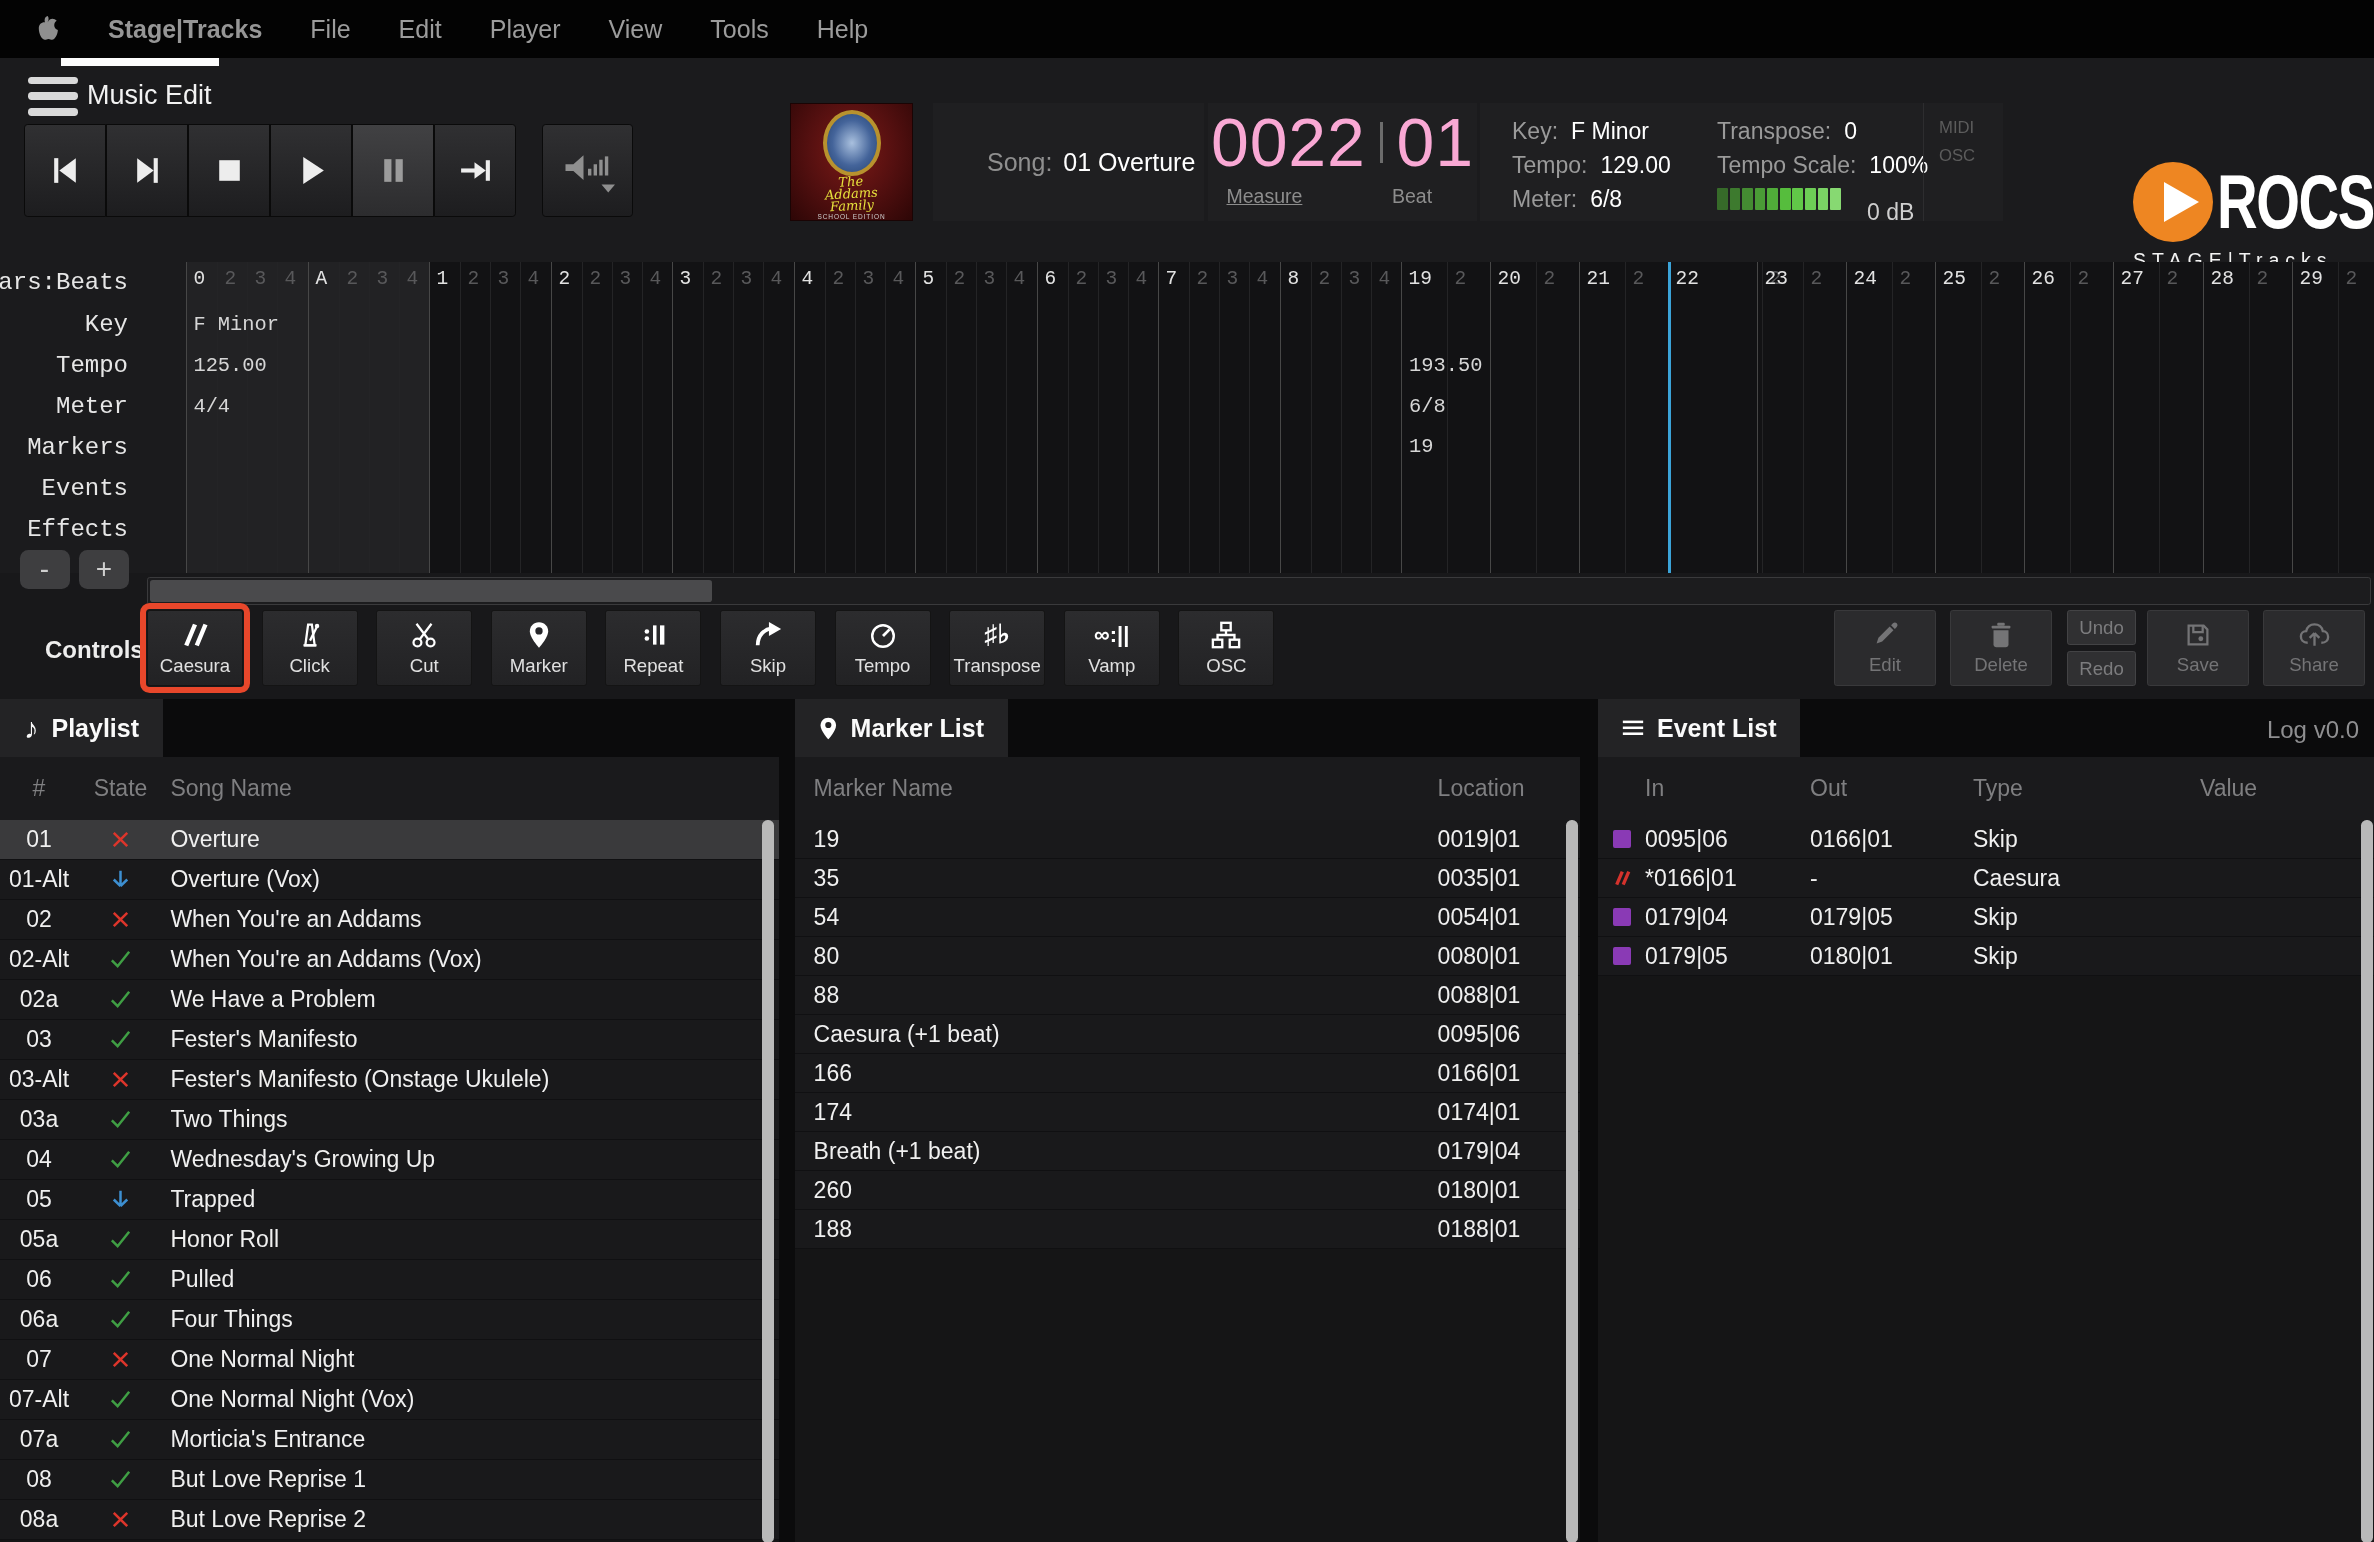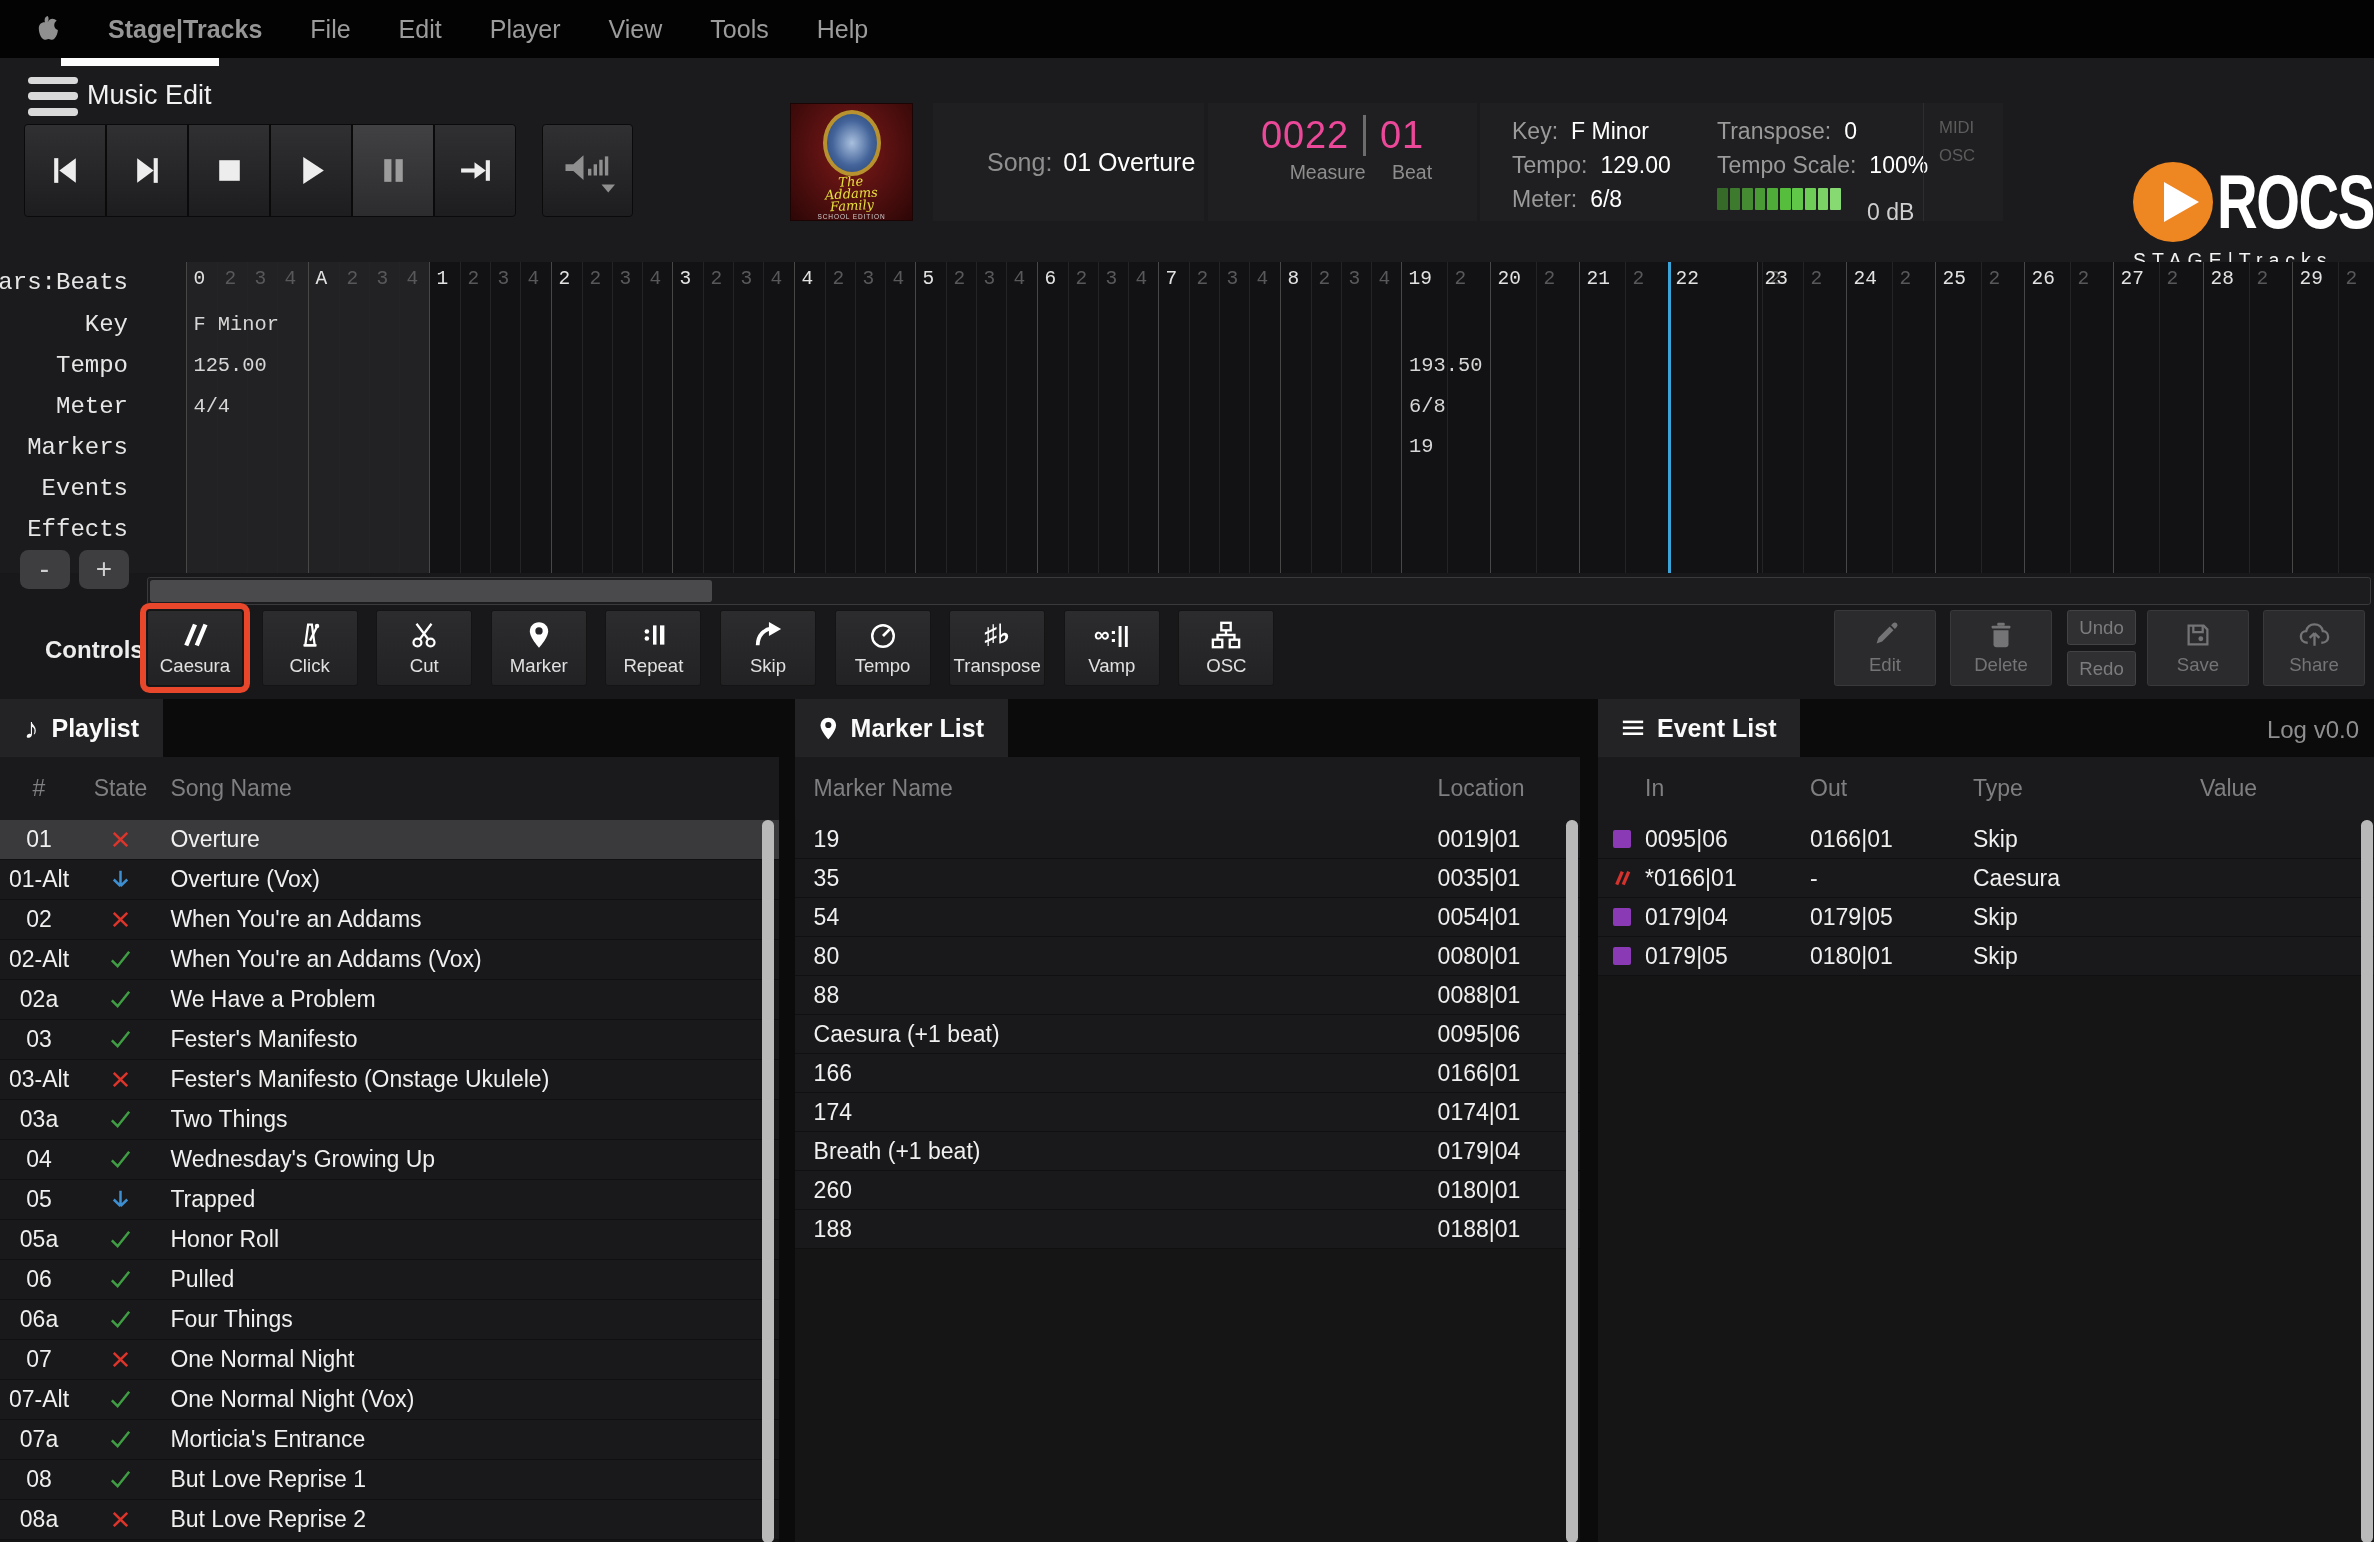--- a/index.html
+++ b/index.html
@@ -25,24 +25,24 @@
   
   .ipanel{position:absolute;top:45px;height:118px;background:#1f1f21;}
   .album{left:790px;width:123px;background:radial-gradient(ellipse at 50% 40%, #7c1a16 0%, #551010 50%, #2d0606 100%);border:0.9px solid #1a0404;display:flex;flex-direction:column;align-items:center;overflow:hidden;box-sizing:border-box;}
   .album .frame{margin-top:5.6px;width:50px;height:58px;border:4.6px solid #b8922e;border-radius:50%;background:radial-gradient(#a9c0de 0%,#44649a 55%,#22406e 100%);flex:none;}
   .album .script{color:#e6e13c;font-style:italic;font-size:13px;line-height:12px;font-family:"DejaVu Serif",serif;transform:rotate(-3deg);text-align:center;}
   .album .edition{color:#cfcfcf;font-size:6.5px;letter-spacing:0.9px;margin-top:1.9px;}
   .song-panel{left:933px;width:271px;display:flex;align-items:center;padding-left:54px;box-sizing:border-box;font-size:25px;}
   .song-panel .lab{color:#8f8f8f;margin-right:11px;}
   .song-panel .val{color:#fff;}
   .measure-panel{left:1208px;width:269px;}
-  .measure-digits{display:flex;align-items:center;justify-content:center;margin-top:11px;font-size:38px;color:#ec4899;letter-spacing:0.9px;}
+  .measure-digits{display:flex;align-items:center;justify-content:center;font-size:68px;color:#f9a8d4;letter-spacing:0.9px;}
   .measure-digits .sep{width:2.8px;height:41px;background:#6c6c6c;margin:0 14px;}
   .digit-labels{display:flex;justify-content:center;margin-top:3.7px;font-size:19.5px;color:#8d8d8d;}
-  .digit-labels span:first-child{width:139px;text-align:right;}
+  .digit-labels span:first-child{width:139px;text-align:left;text-decoration:underline;}
   .digit-labels span:last-child{width:93px;text-align:center;}
   .info-panel{left:1480px;width:523px;font-size:23px;}
   .info-col1{position:absolute;left:32px;top:11px;}
   .info-col2{position:absolute;left:237px;top:11px;}
   .irow{height:34px;display:flex;align-items:center;}
   .irow .lab{color:#9a9a9a;margin-right:13px;}
   .irow .val{color:#fff;}
   .meter-bar{display:flex;gap:1.9px;width:124px;margin-right:26px;}
   .meter-bar span{width:10.7px;height:22px;border-radius:0.9px;}
   .db{color:#cfcfcf;margin-top:26px;}

